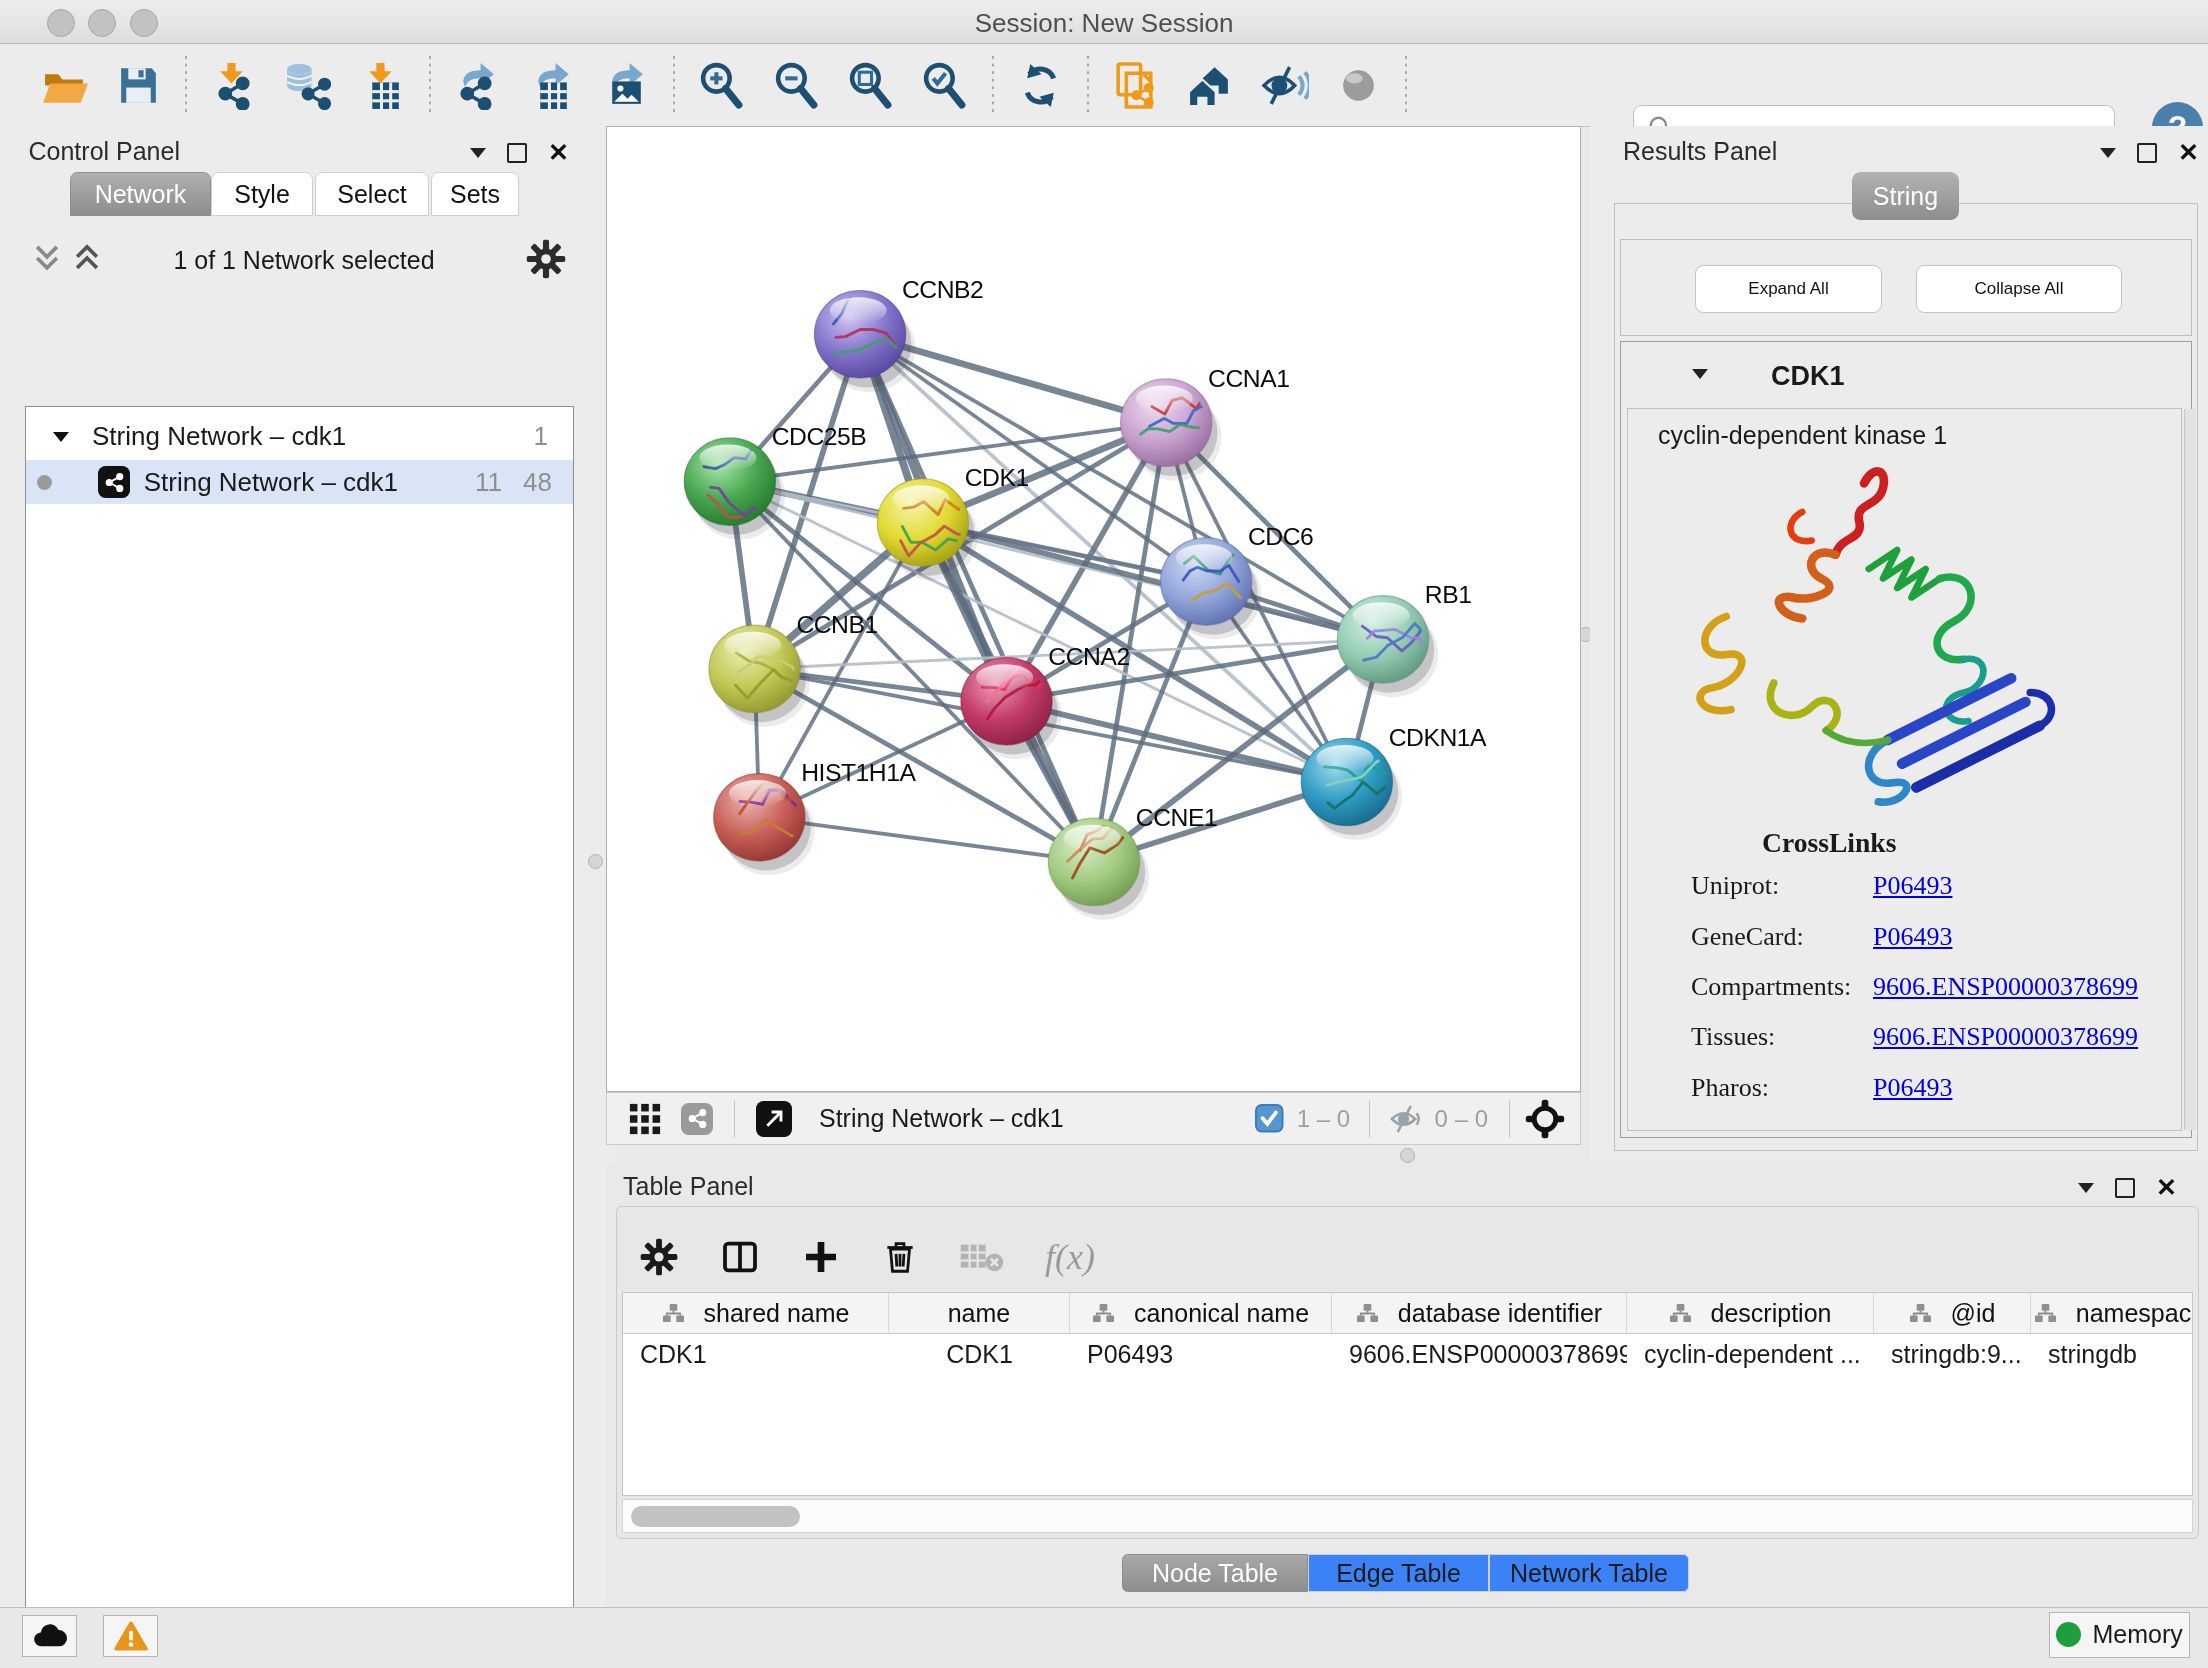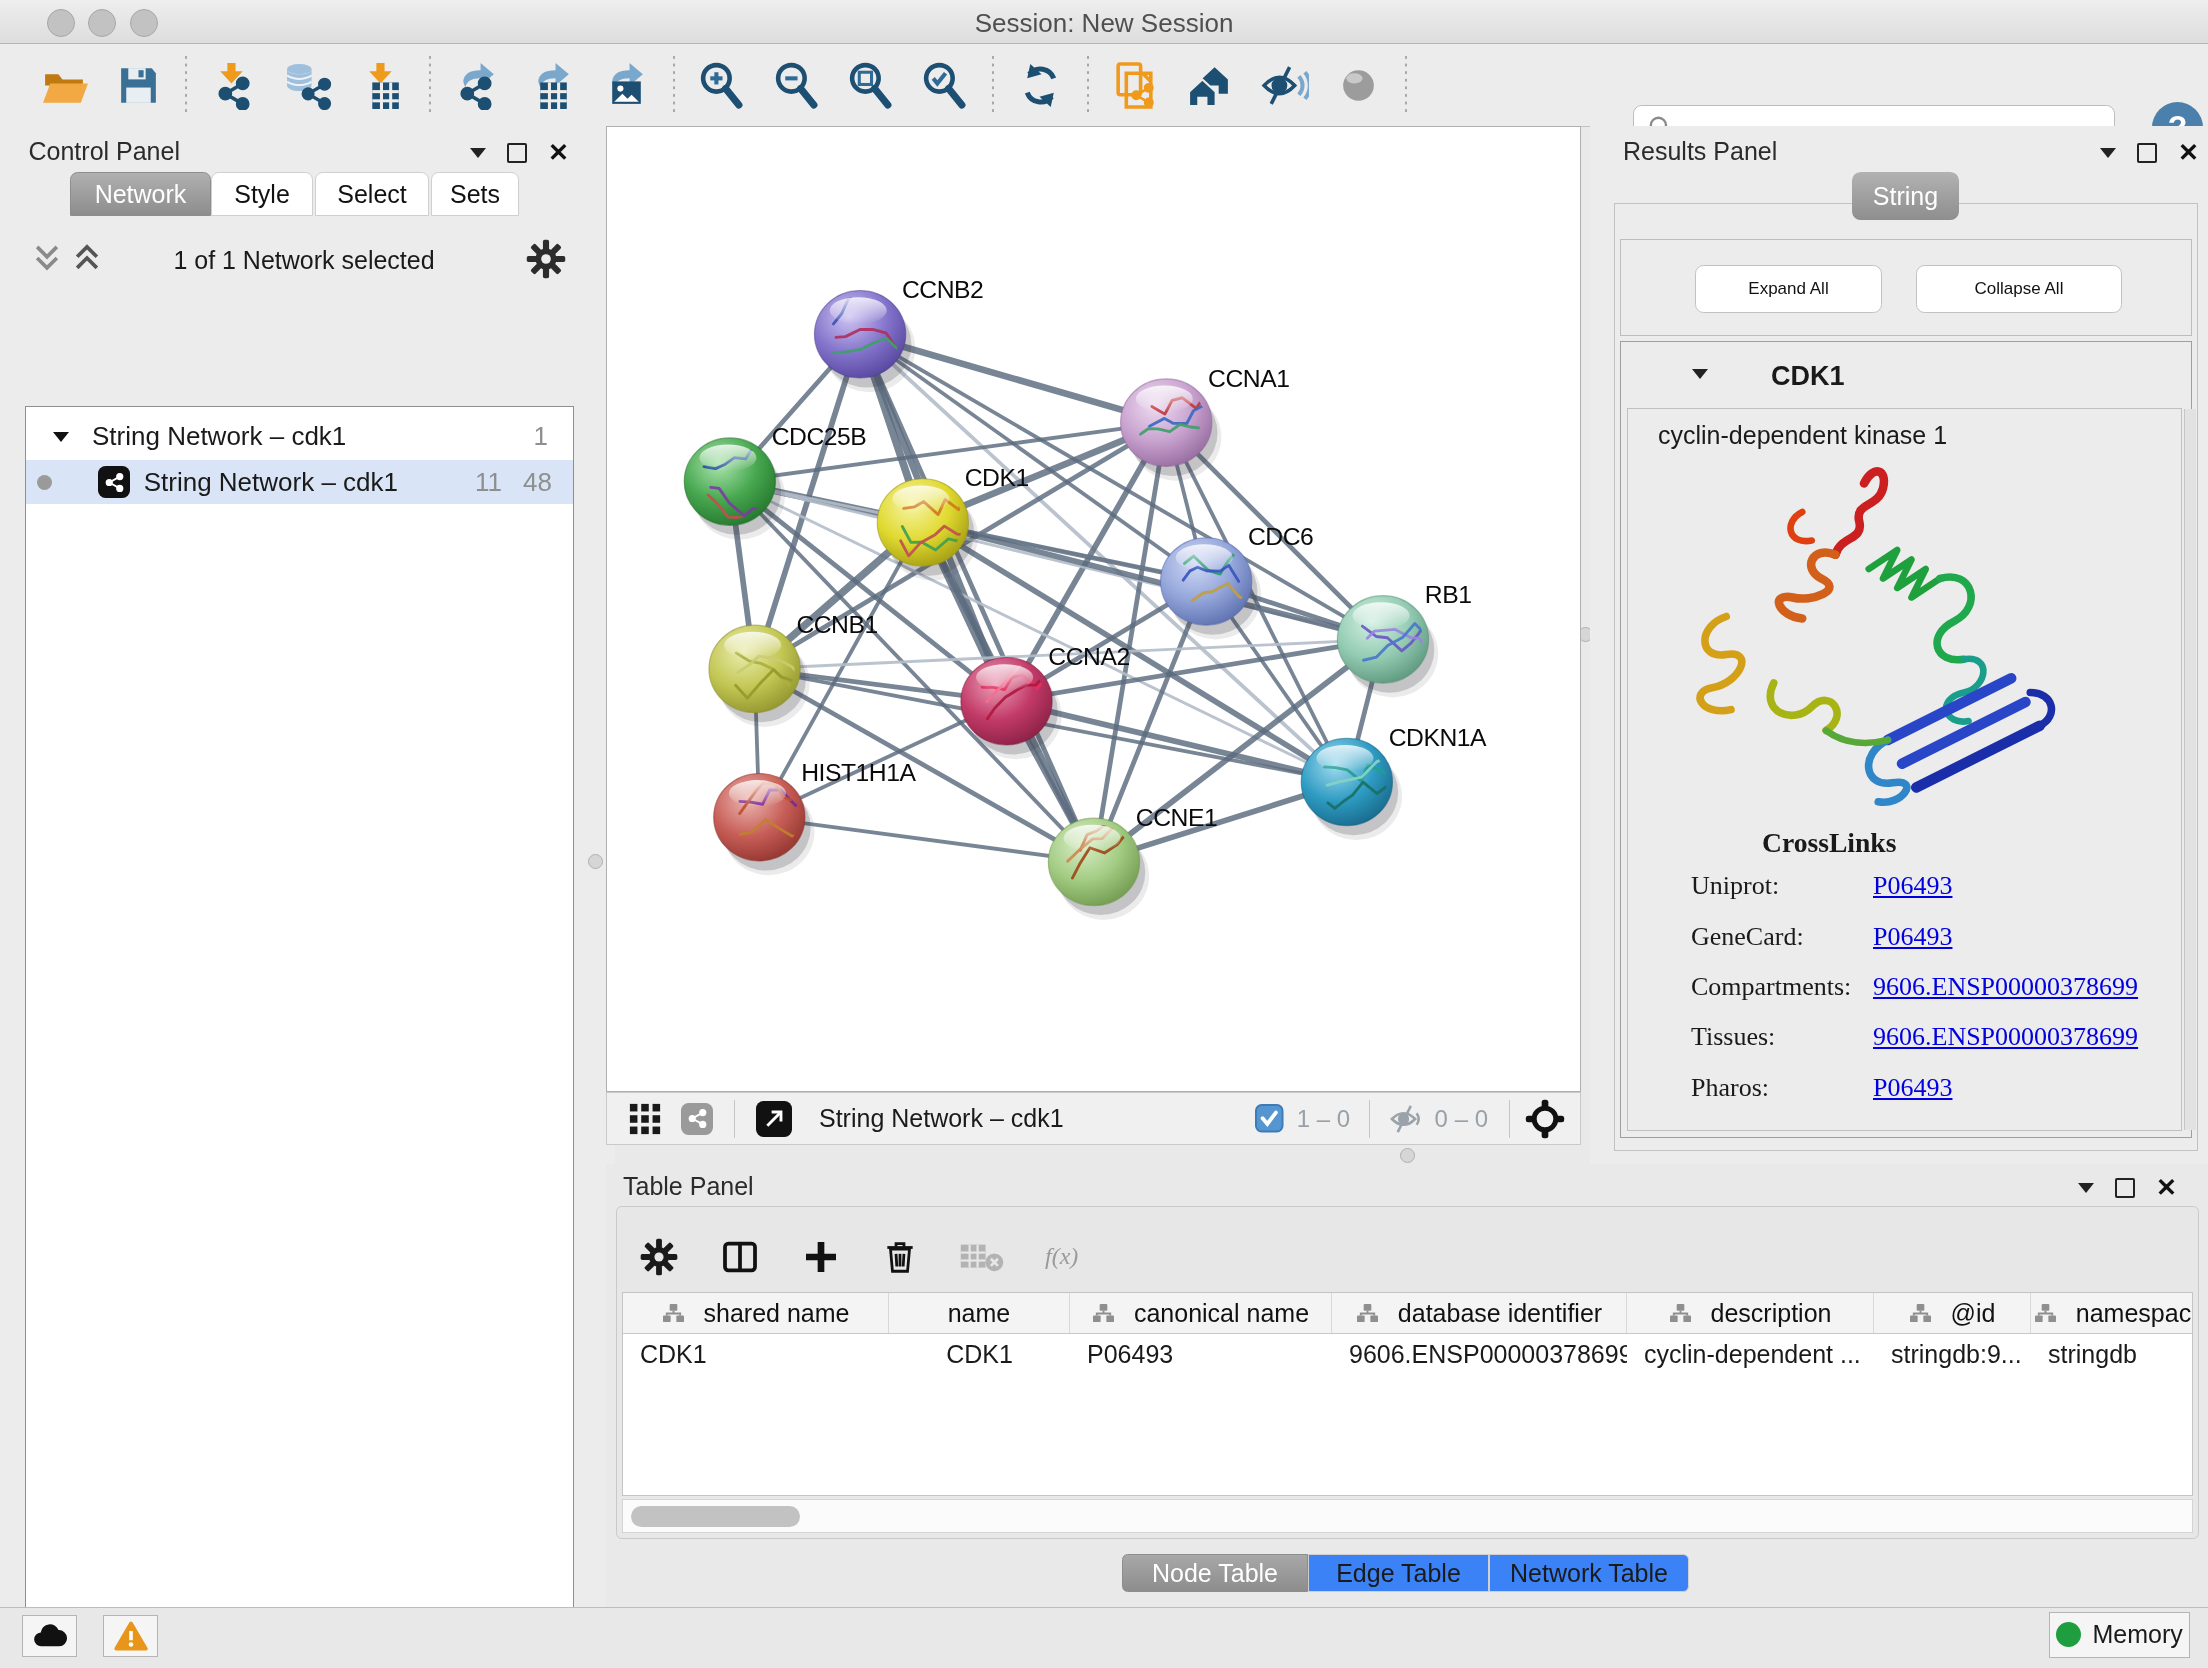--- a/index.html
+++ b/index.html
@@ -798,21 +798,21 @@
     <rect x="2" y="4" width="28" height="26" fill="#8a8a8a"></rect>
     <g stroke="#e7e7e7" stroke-width="2.5">
         <line x1="12" y1="4" x2="12" y2="30"></line>
         <line x1="21" y1="4" x2="21" y2="30"></line>
       <line x1="2" y1="13" x2="30" y2="13"></line>
         <line x1="2" y1="22" x2="30" y2="22"></line>
       </g>
     <circle cx="40" cy="24" r="10" fill="#8a8a8a"></circle>
     <path d="M36 20 l8 8 M44 20 l-8 8" stroke="#e7e7e7" stroke-width="3"></path>
   </svg>
-  <span class="serif" style="font-size:24px;font-style:italic;color:#9a9a9a;">f(x)</span>
+  <span class="serif" style="font-size:36px;font-style:italic;color:#9a9a9a;">f(x)</span>
 </div>
 <div class="abs tablewrap">
   <div id="table-head" class="thead" style="grid-template-columns: 266px 181px 262px 295px 247px 157px 164px;">
       <div class="th">
         <svg width="23" height="21" viewBox="0 0 24 22">
   <g fill="#8f8f8f">
             <rect x="8" y="1" width="8" height="7" rx="1"></rect>
             <rect x="1" y="13" width="8" height="7" rx="1"></rect>
   <rect x="15" y="13" width="8" height="7" rx="1"></rect>
           </g>

